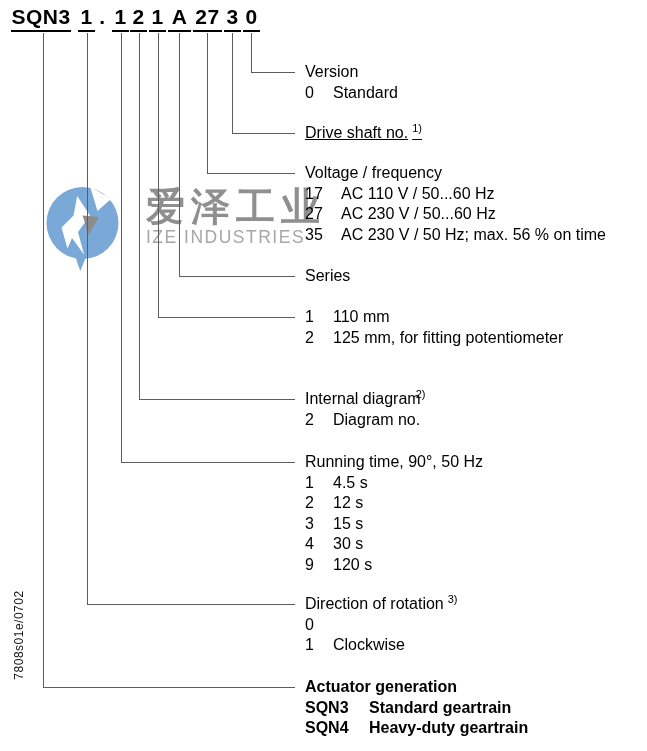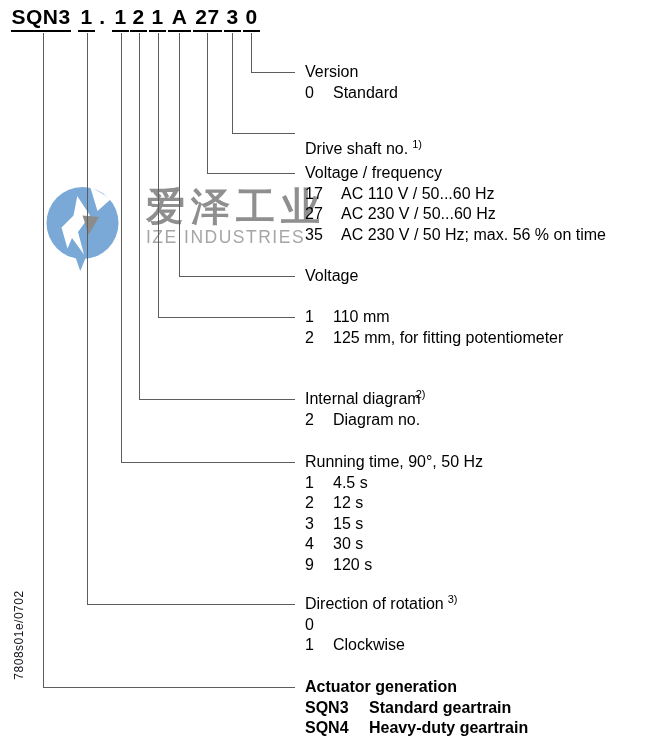--- a/index.html
+++ b/index.html
@@ -80,21 +80,21 @@
       <div class="hline" style="left: 251px; top: 72px; width: 44px;"></div>
       <div class="section" style="top: 62px;">
         <div class="sec-title">Version</div>
         <div class="row">
           <span class="code" style="width: 28px;">0</span>
           <span>Standard</span>
         </div>
       </div>
       <div class="vline" style="left: 232px; top: 33px; height: 101.4px;"></div>
       <div class="hline" style="left: 232px; top: 133px; width: 63px;"></div>
-      <div class="section" style="top: 139px;">
+      <div class="section" style="top: 123px; text-decoration: underline;">
         <div class="sec-title">Drive shaft no.<sup class="spaced">1)</sup></div>
       </div>
       <div class="vline" style="left: 207px; top: 33px; height: 141.4px;"></div>
       <div class="hline" style="left: 207px; top: 173px; width: 88px;"></div>
       <div class="section" style="top: 163px;">
         <div class="sec-title">Voltage / frequency</div>
         <div class="row">
           <span class="code" style="width: 36px;">17</span>
           <span>AC 110 V / 50...60 Hz</span>
         </div>
@@ -103,21 +103,21 @@
           <span>AC 230 V / 50...60 Hz</span>
         </div>
         <div class="row">
           <span class="code" style="width: 36px;">35</span>
           <span>AC 230 V / 50 Hz; max. 56 % on time</span>
         </div>
       </div>
       <div class="vline" style="left: 179px; top: 33px; height: 244.4px;"></div>
       <div class="hline" style="left: 179px; top: 276px; width: 116px;"></div>
       <div class="section" style="top: 266px;">
-        <div class="sec-title">Voltage</div>
+        <div class="sec-title">Series</div>
       </div>
       <div class="vline" style="left: 158px; top: 33px; height: 285.4px;"></div>
       <div class="hline" style="left: 158px; top: 317px; width: 137px;"></div>
       <div class="section" style="top: 307px;">
         <div class="row">
           <span class="code" style="width: 28px;">1</span>
           <span>110 mm</span>
         </div>
         <div class="row">
           <span class="code" style="width: 28px;">2</span>

